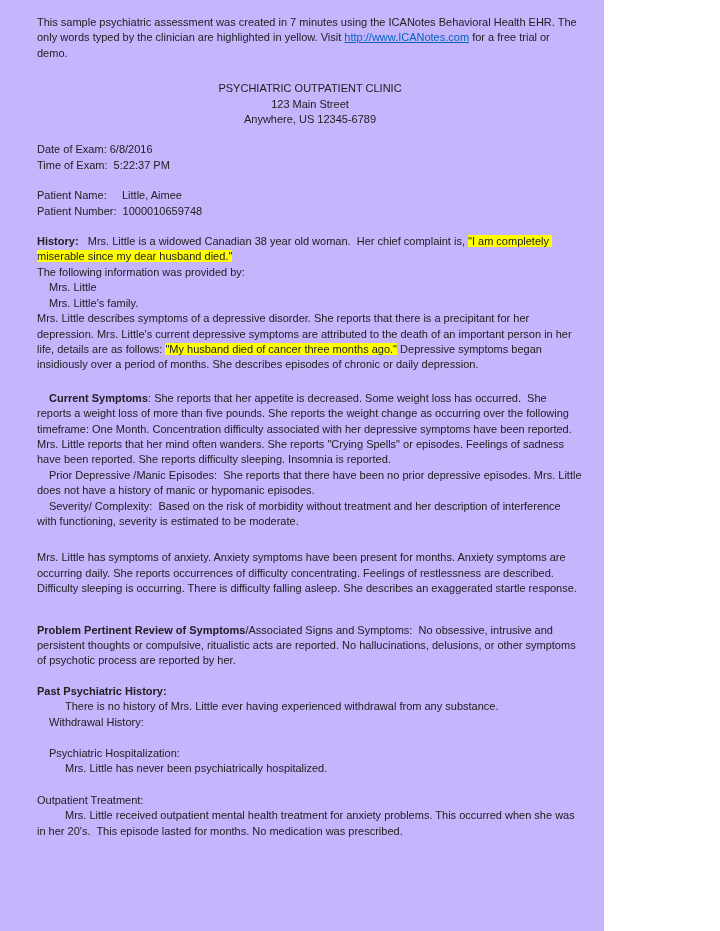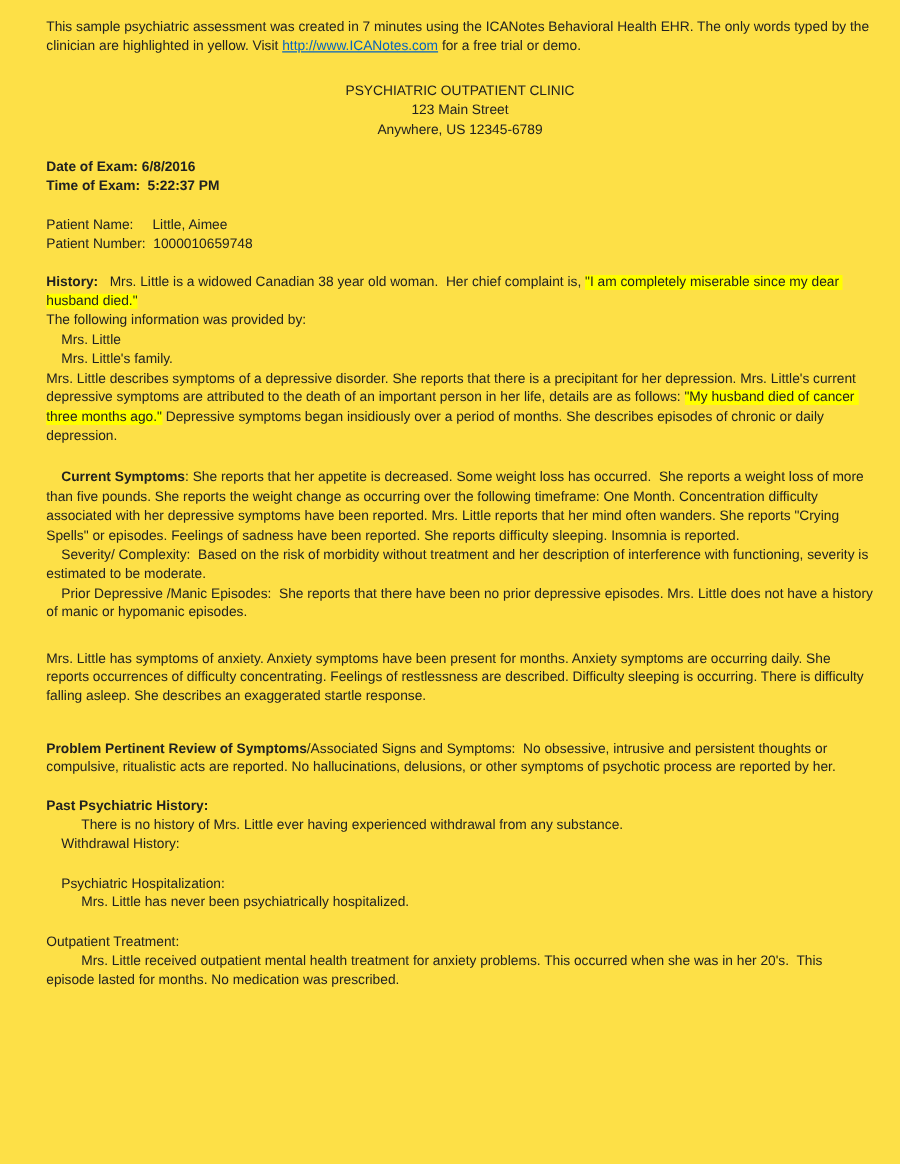--- a/index.html
+++ b/index.html
@@ -11,41 +11,41 @@
     width: 720px;
     height: 931px;
     font-family: "Liberation Sans", sans-serif;
     font-size: 11px;
     line-height: 15.4px;
     color: #212121;
     overflow: hidden;
   }
   .page {
     box-sizing: border-box;
-    width: 720px;
+    width: 604px;
     height: 931px;
     padding: 15px 21px 20px 37px;
-    background: #fde047;
+    background: #c4b5fd;
   }
   p, .line {
     margin: 0;
     white-space: pre-wrap;
   }
   .center { text-align: center; }
   .b { font-weight: bold; }
   .hl { background: #ffff00; }
   a.link, .link {
     color: #0563c1;
     text-decoration: underline;
     cursor: pointer;
   }
   
   .clinic-block   { margin-top: 20px; }
   .doc-title      { margin-top: 17px; }
-  .exam-block     { margin-top: 15px; font-weight: bold; }
+  .exam-block     { margin-top: 15px; }
   .patient-block  { margin-top: 15px; }
   .history-block  { margin-top: 15px; }
   .current-block  { margin-top: 18px; }
   .anxiety-block  { margin-top: 21px; }
   .ros-block      { margin-top: 26px; }
   .pph-block      { margin-top: 15px; }
   .sub-gap        { margin-top: 16px; }
   
   .ind1     { padding-left: 12px; }      
   .fl-ind1  { text-indent: 12px; }       
@@ -79,22 +79,22 @@
   <div class="history-block">
     <p><span class="b">History:</span><span>   Mrs. Little is a widowed Canadian 38 year old woman.  Her chief complaint is, </span><span class="hl">"I am completely miserable since my dear husband died."</span></p>
     <p>The following information was provided by:</p>
     <div class="line ind1">Mrs. Little</div>
     <div class="line ind1">Mrs. Little's family.</div>
     <p><span>Mrs. Little describes symptoms of a depressive disorder. She reports that there is a precipitant for her depression. Mrs. Little's current depressive symptoms are attributed to the death of an important person in her life, details are as follows: </span><span class="hl">"My husband died of cancer three months ago."</span><span> Depressive symptoms began insidiously over a period of months. She describes episodes of chronic or daily depression.</span></p>
   </div>
 
   <div class="current-block">
     <p class="fl-ind1"><span class="b">Current Symptoms</span><span>: She reports that her appetite is decreased. Some weight loss has occurred.  She reports a weight loss of more than five pounds. She reports the weight change as occurring over the following timeframe: One Month. Concentration difficulty associated with her depressive symptoms have been reported. Mrs. Little reports that her mind often wanders. She reports "Crying Spells" or episodes. Feelings of sadness have been reported. She reports difficulty sleeping. Insomnia is reported.</span></p>
+    <p class="fl-ind1">Prior Depressive /Manic Episodes:  She reports that there have been no prior depressive episodes. Mrs. Little does not have a history of manic or hypomanic episodes.</p>
     <p class="fl-ind1">Severity/ Complexity:  Based on the risk of morbidity without treatment and her description of interference with functioning, severity is estimated to be moderate.</p>
-    <p class="fl-ind1">Prior Depressive /Manic Episodes:  She reports that there have been no prior depressive episodes. Mrs. Little does not have a history of manic or hypomanic episodes.</p>
   </div>
 
   <p class="anxiety-block">Mrs. Little has symptoms of anxiety. Anxiety symptoms have been present for months. Anxiety symptoms are occurring daily. She reports occurrences of difficulty concentrating. Feelings of restlessness are described. Difficulty sleeping is occurring. There is difficulty falling asleep. She describes an exaggerated startle response.</p>
 
   <p class="ros-block"><span class="b">Problem Pertinent Review of Symptoms</span><span>/Associated Signs and Symptoms:  No obsessive, intrusive and persistent thoughts or compulsive, ritualistic acts are reported. No hallucinations, delusions, or other symptoms of psychotic process are reported by her.</span></p>
 
   <div class="pph-block">
     <div class="line b">Past Psychiatric History:</div>
     <div class="line ind2">There is no history of Mrs. Little ever having experienced withdrawal from any substance.</div>
     <div class="line ind1">Withdrawal History:</div>

